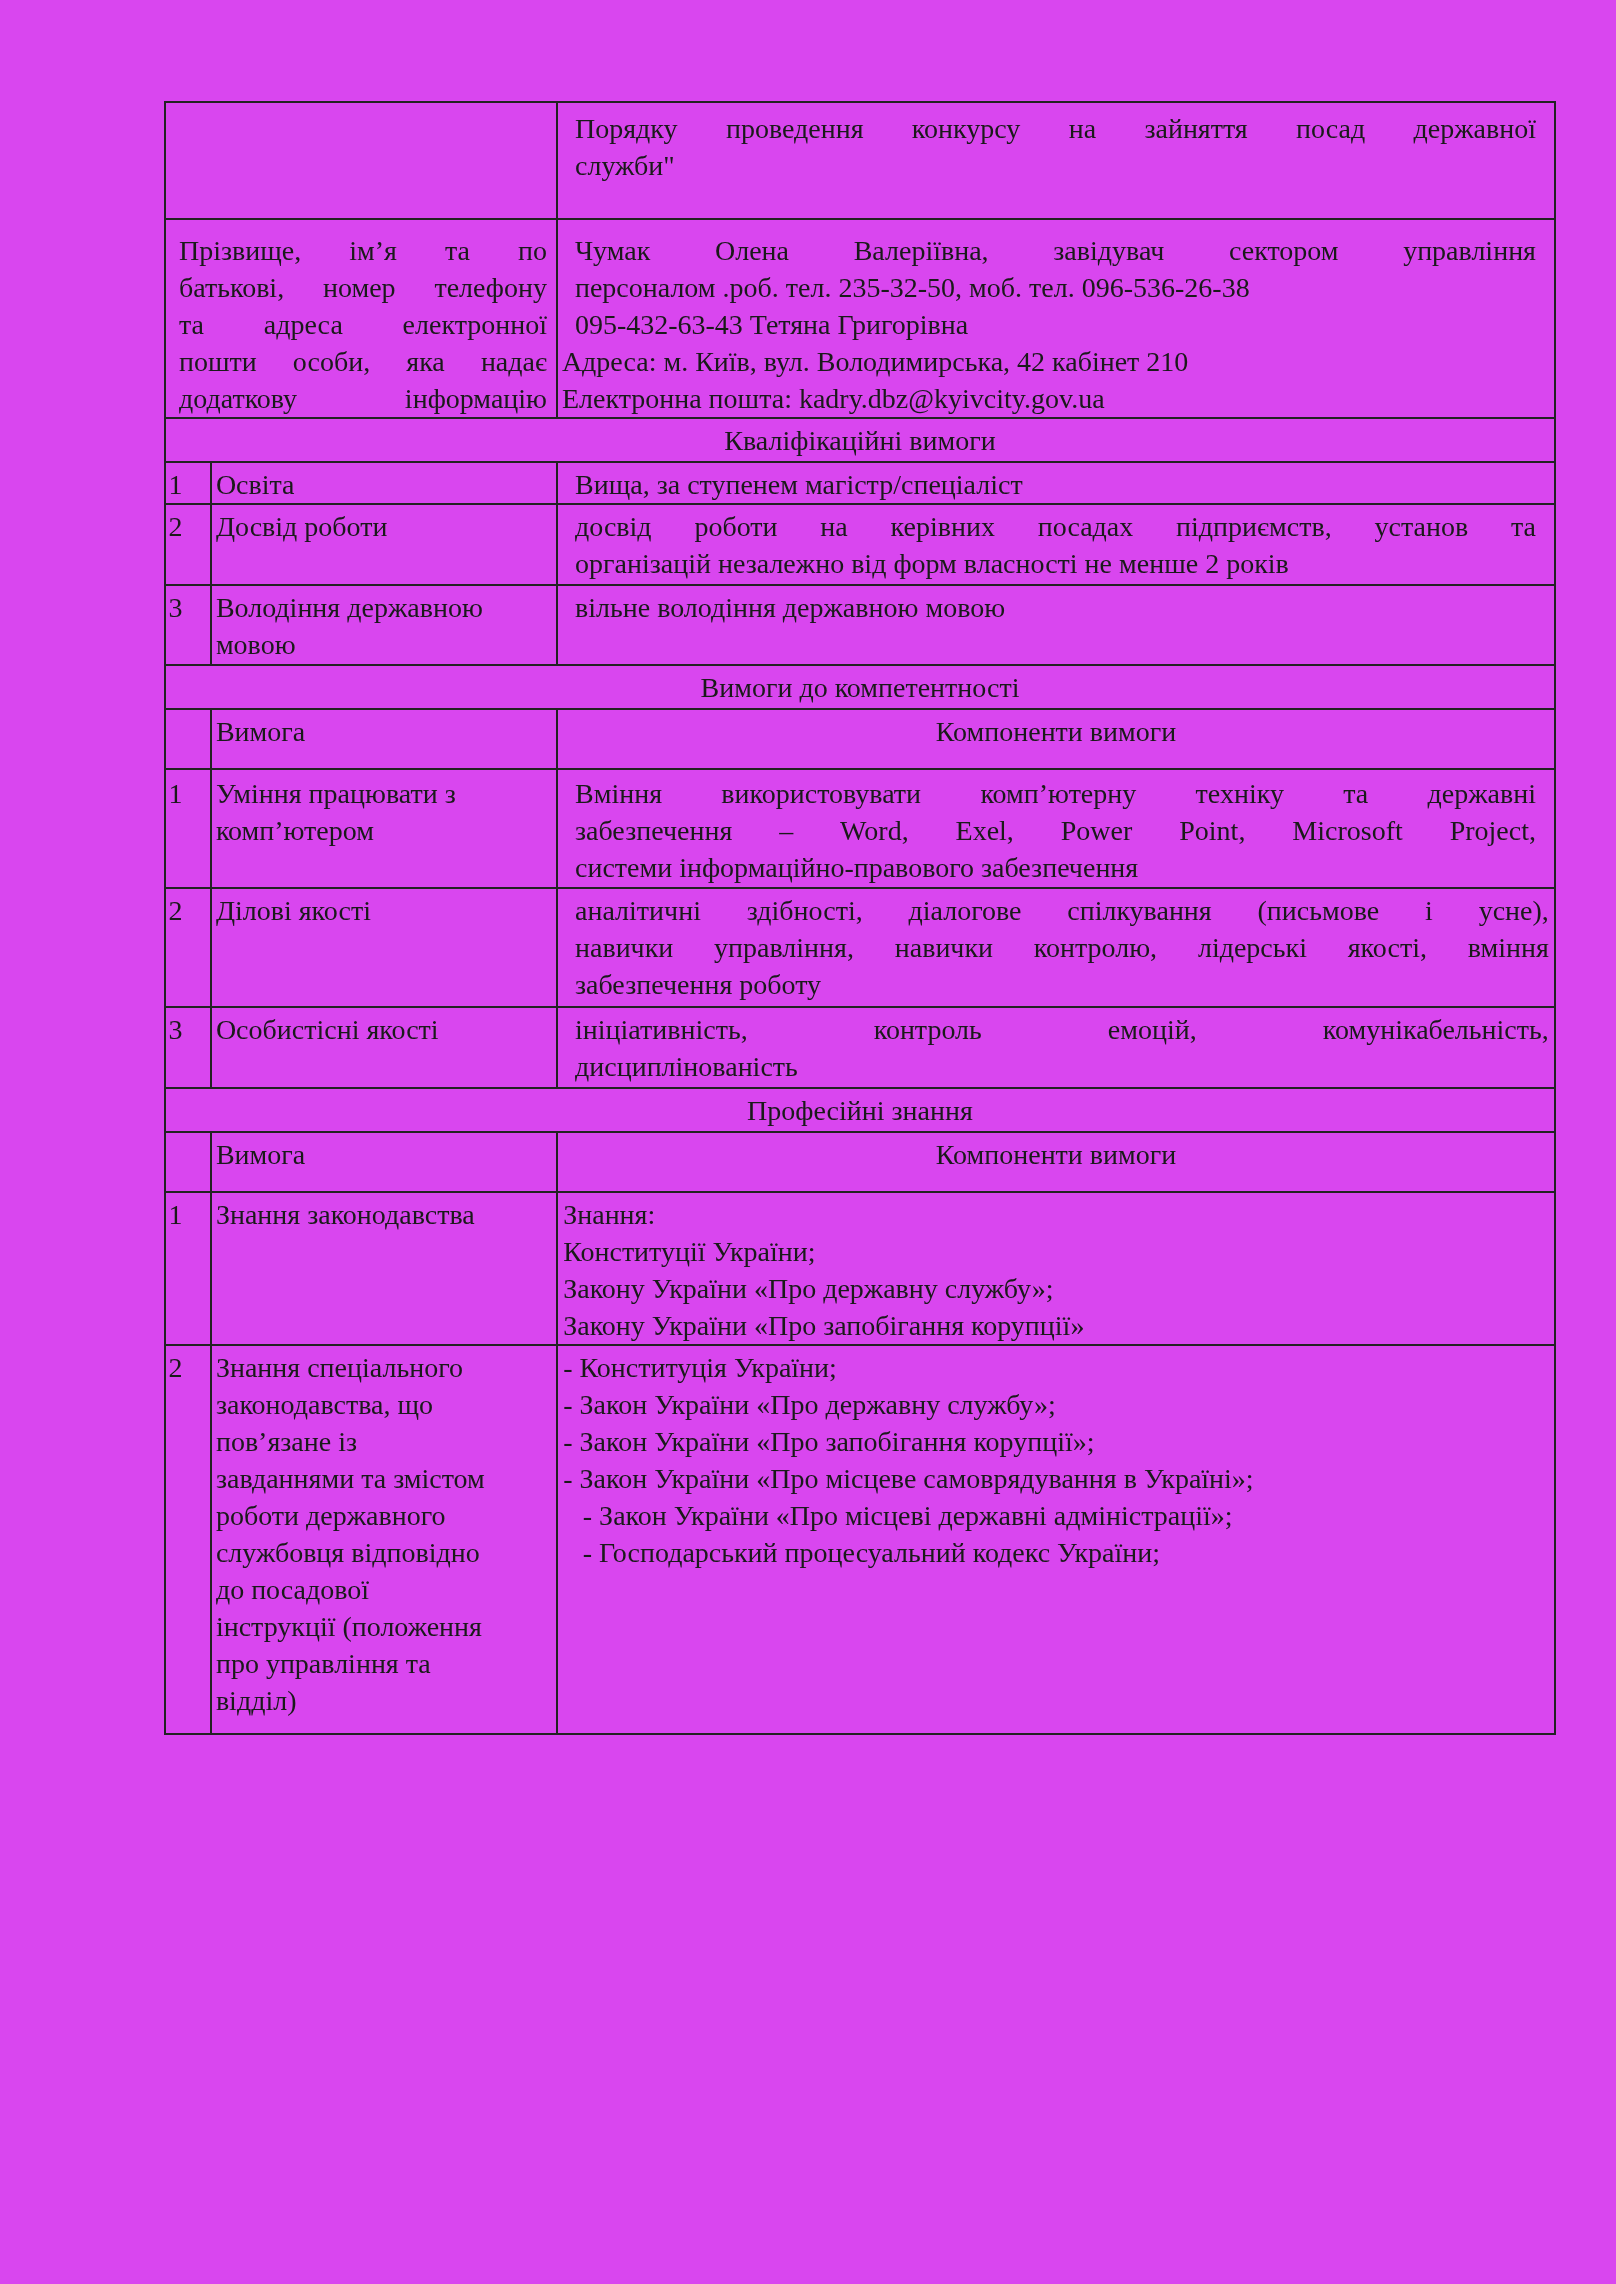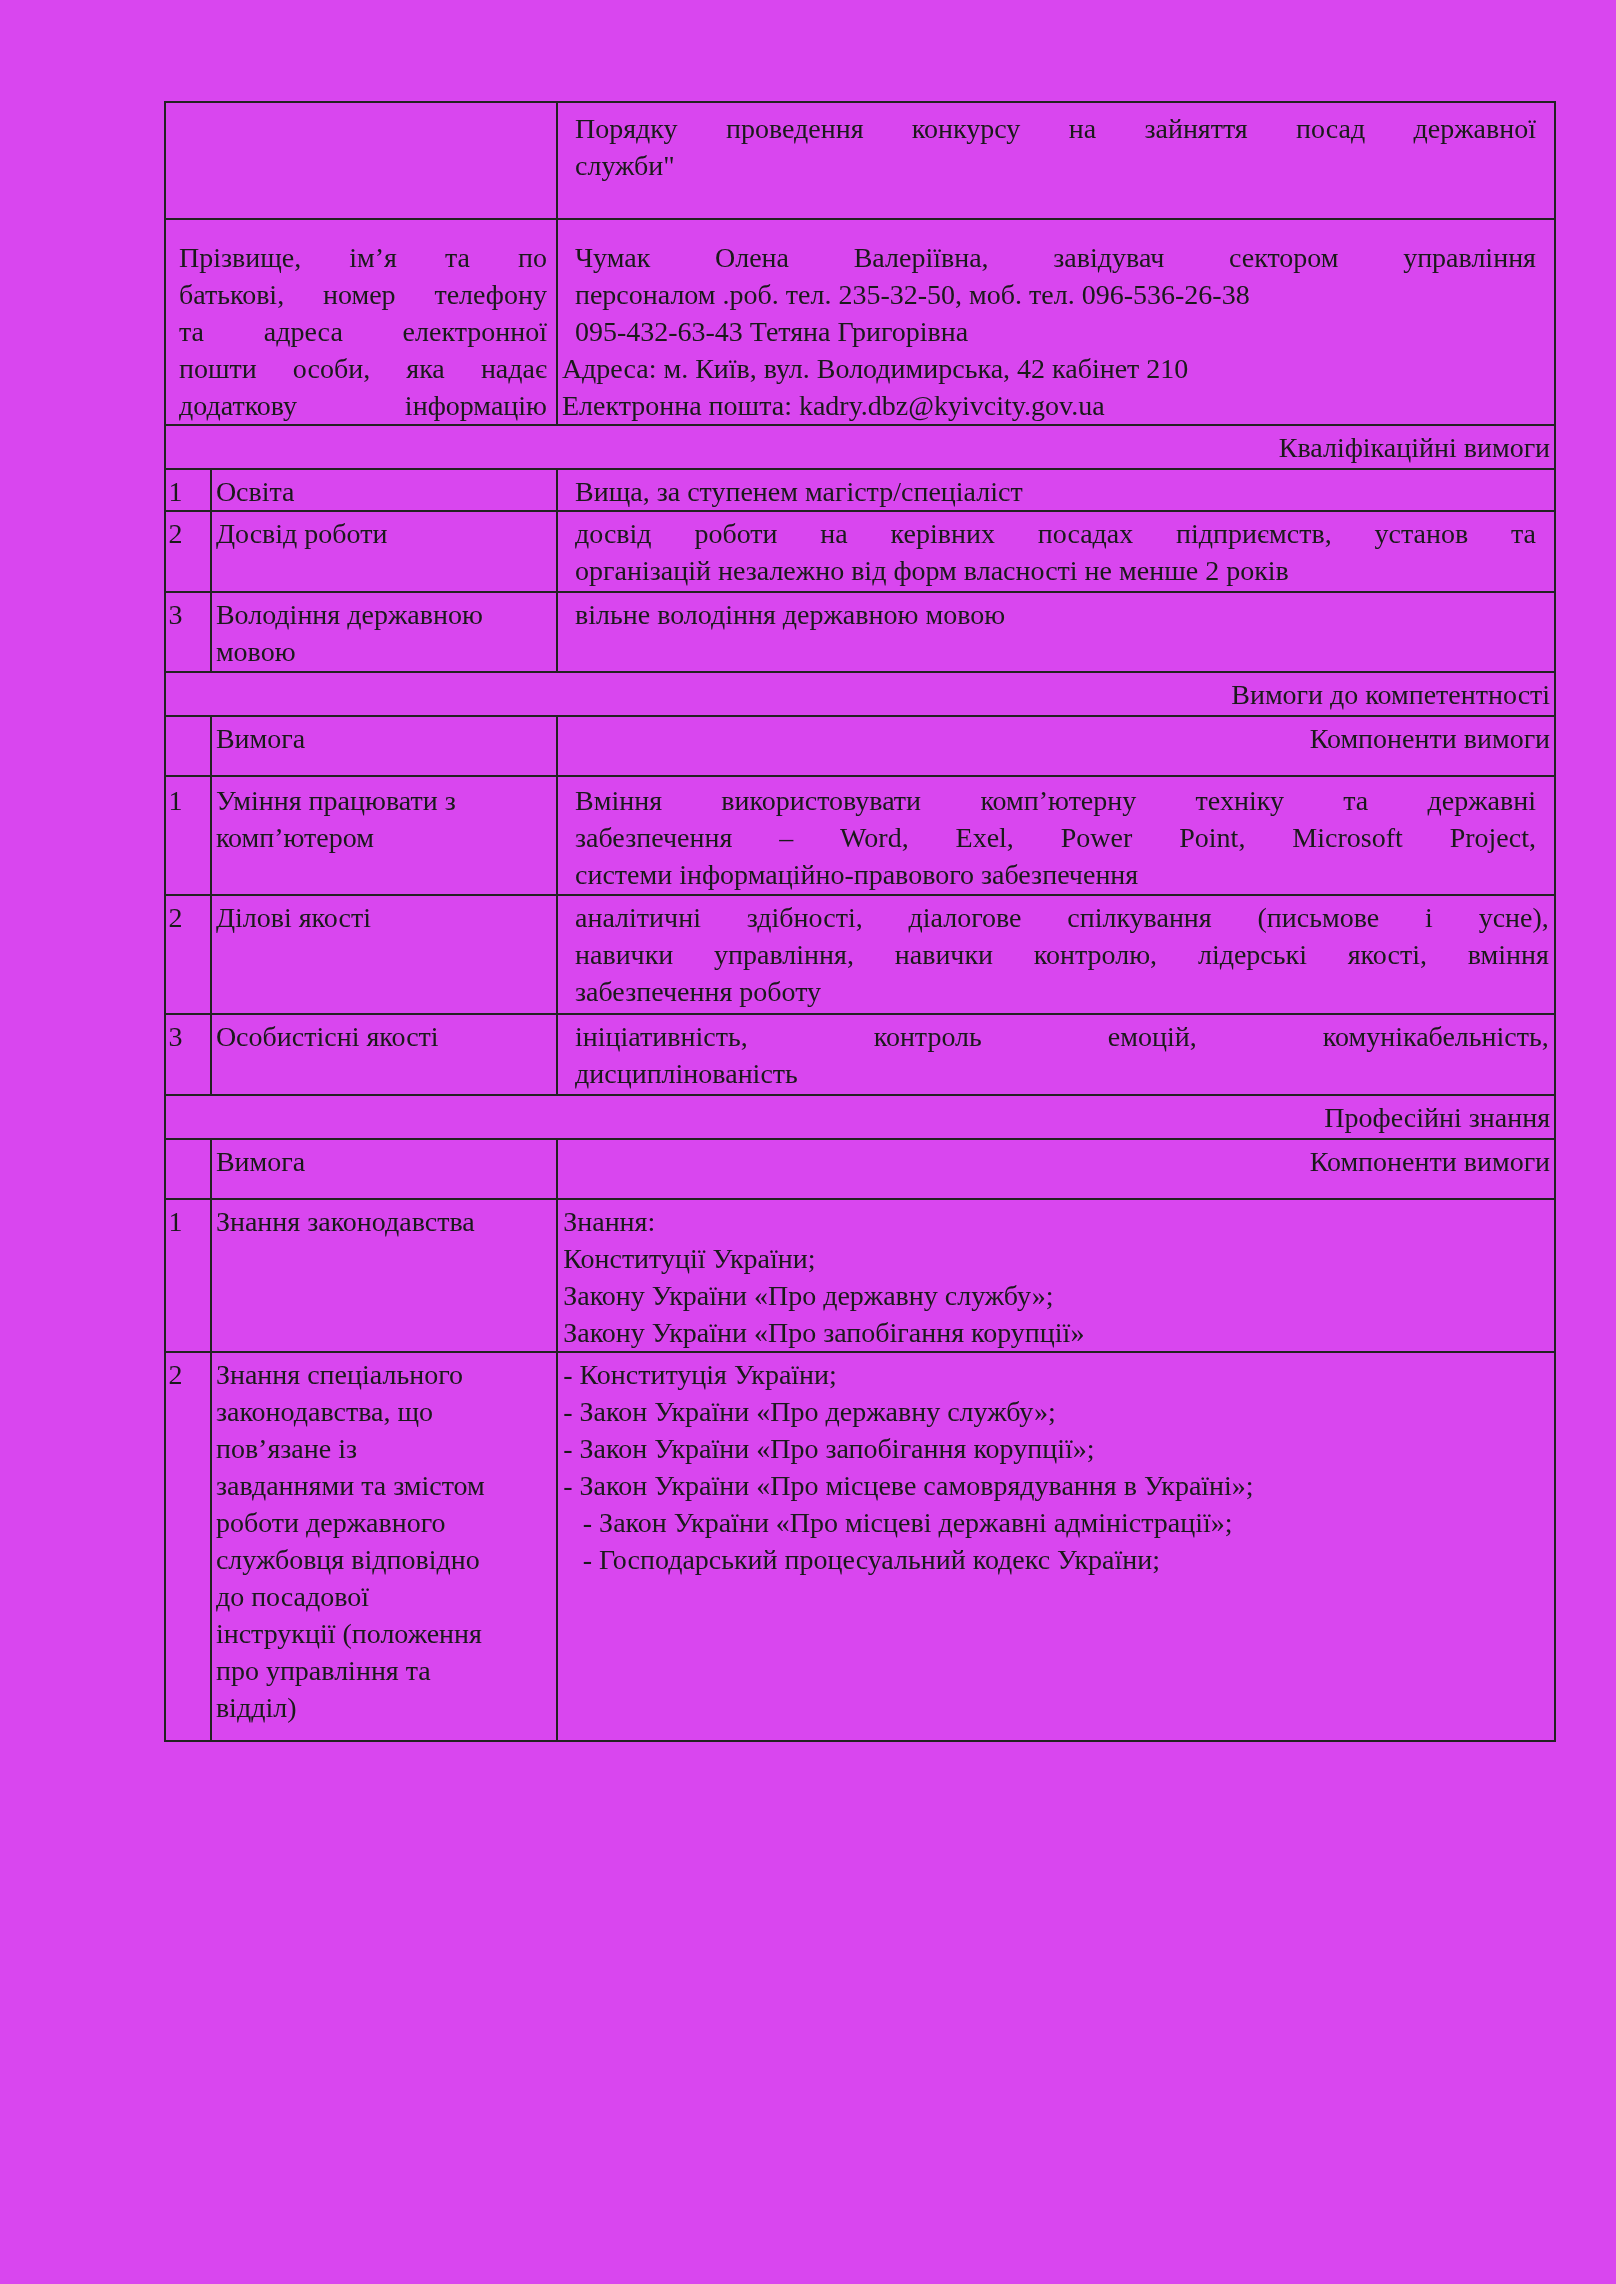--- a/index.html
+++ b/index.html
@@ -17,27 +17,27 @@
   }
   table.doc td {
     border: 2px solid #222;
     vertical-align: top;
     padding: 0 3.9px;
     box-sizing: border-box;
   }
   col.c-num { width: 46px; }
   col.c-label { width: 346px; }
   col.c-value { width: 998px; }
-  .center { text-align: right; }
+  .center { text-align: center; }
   .pad-l { padding-left: 17px !important; padding-right: 18px !important; }
   .pad-l2 { padding-left: 5.2px !important; margin-top: 12px; }
   .num { padding-left: 2.6px !important; padding-right: 0 !important; }
 
   tr.r-top td { height: 117px; padding-top: 6.5px; }
-  tr.r-contact td { height: 192px; padding-top: 19px; }
+  tr.r-contact td { height: 192px; padding-top: 12px; }
   tr.r-section td { height: 44px; padding-top: 2.6px; }
   tr.r-edu td { height: 42px; padding-top: 2.6px; }
   tr.r-exp td { height: 81px; padding-top: 2.6px; }
   tr.r-lang td { height: 80px; padding-top: 2.6px; }
   tr.r-head td { height: 60px; padding-top: 2.6px; }
   tr.r-comp1 td { height: 119px; padding-top: 5.2px; }
   tr.r-comp2 td { height: 119px; padding-top: 2.6px; }
   tr.r-comp3 td { height: 81px; padding-top: 2.6px; }
   tr.r-law1 td { height: 153px; padding-top: 2.6px; }
   tr.r-law2 td { height: 389px; padding-top: 2.6px; }

